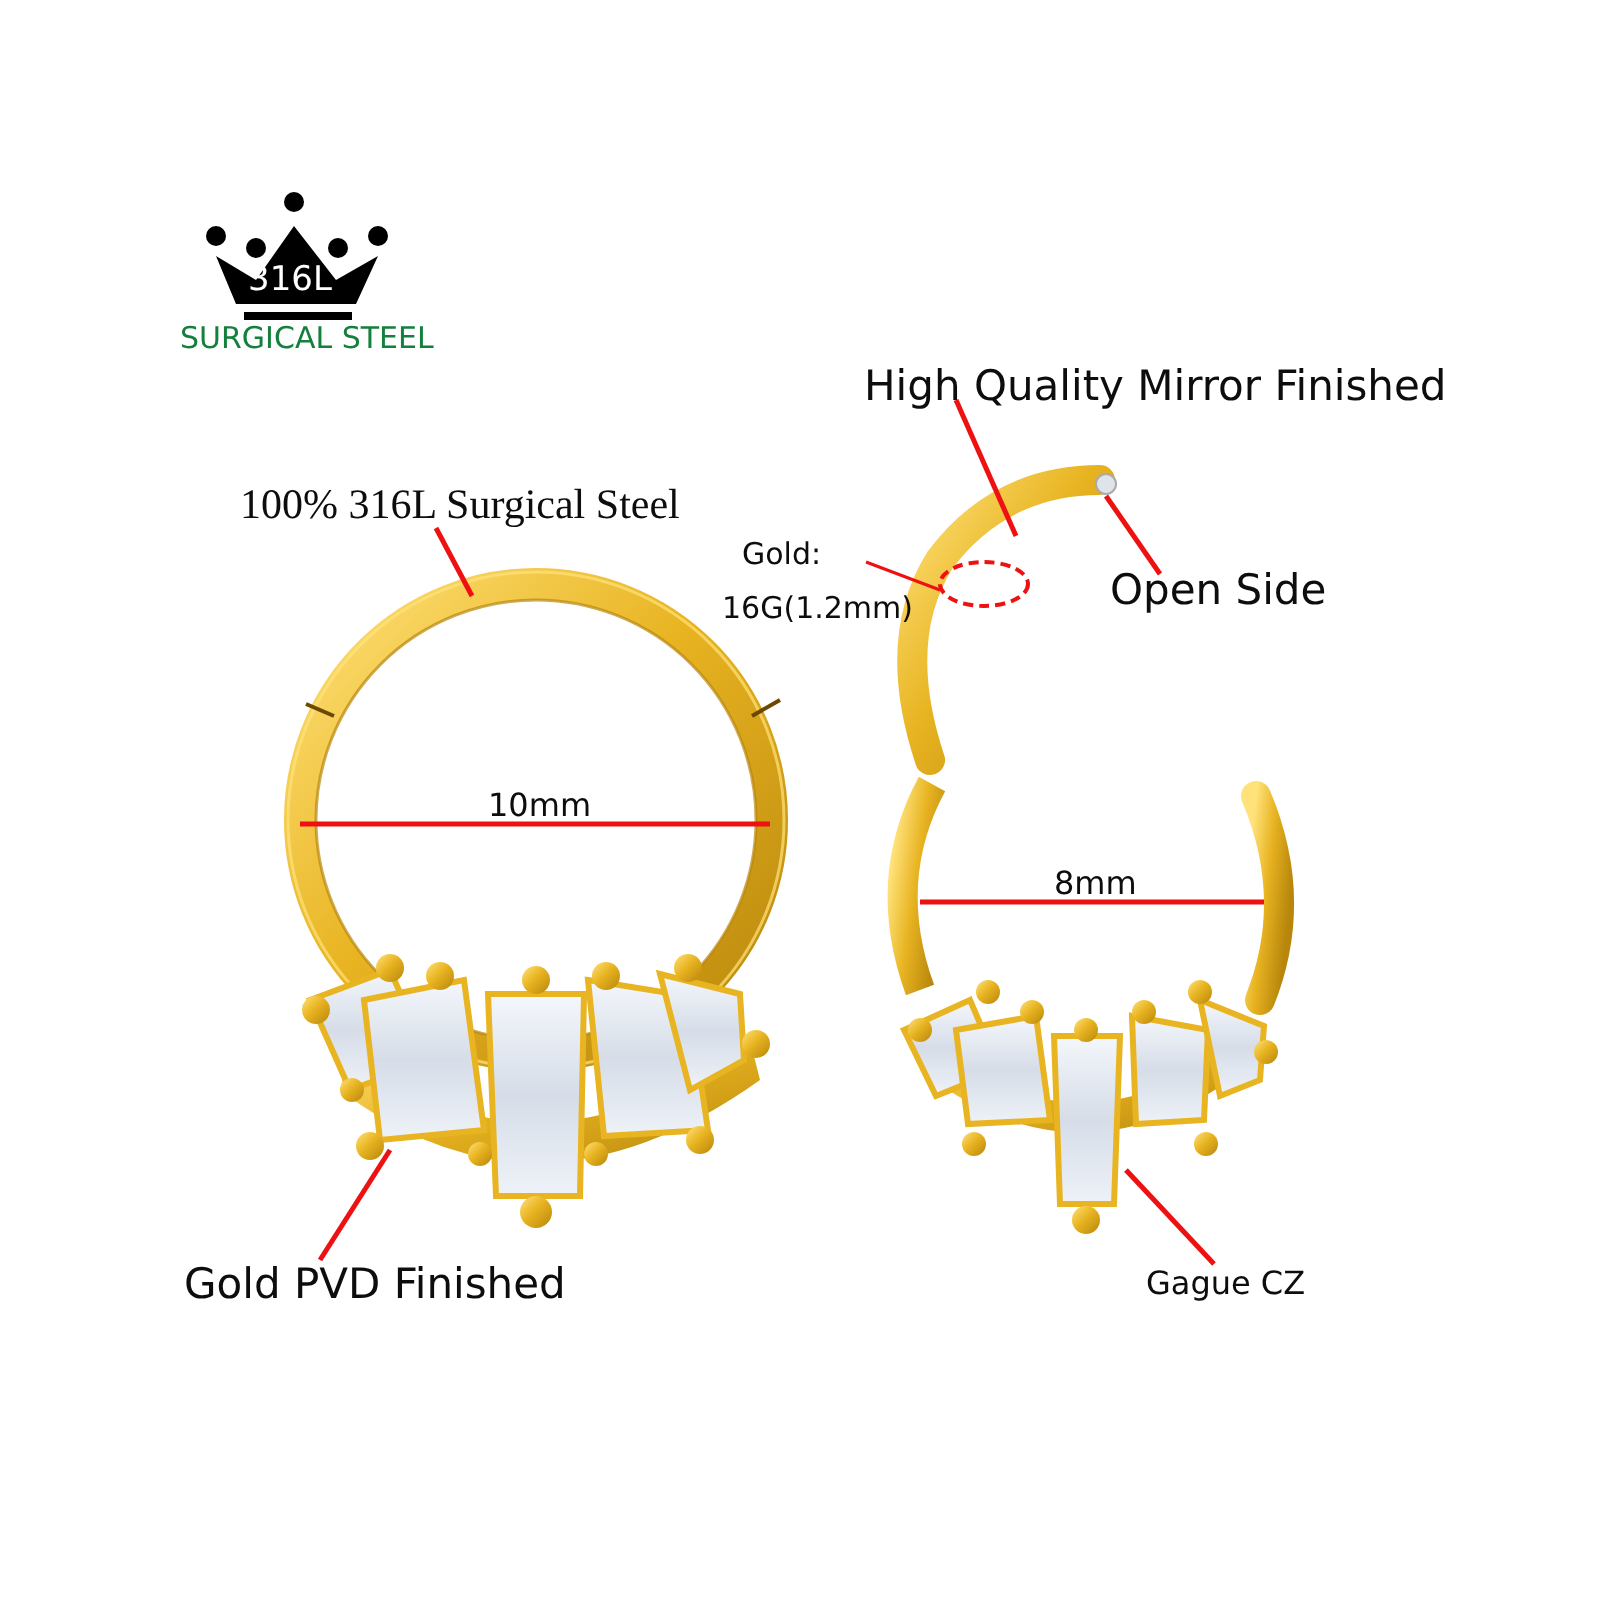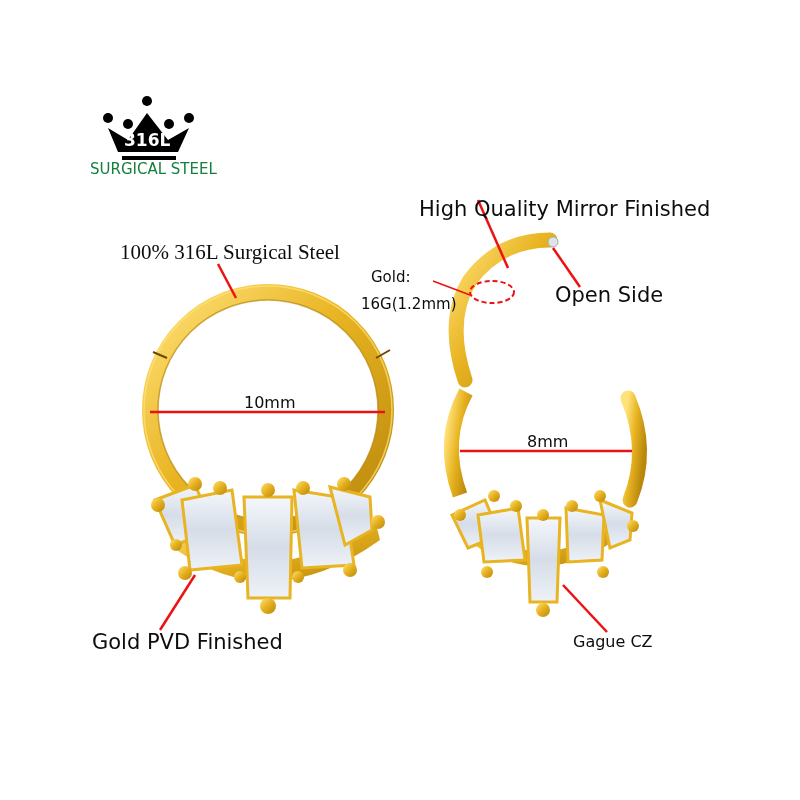--- a/index.html
+++ b/index.html
@@ -109,25 +109,25 @@
     <line x1="160" y1="630" x2="195" y2="575"></line>
     <line x1="478" y1="200" x2="508" y2="268"></line>
     <line x1="553" y1="248" x2="580" y2="287"></line>
     <line x1="433" y1="281" x2="470" y2="295" stroke-width="1.5"></line>
     <ellipse cx="492" cy="292" rx="22" ry="11" stroke-dasharray="5,3" stroke-width="2"></ellipse>
     <line x1="460" y1="451" x2="632" y2="451"></line>
     <line x1="563" y1="585" x2="607" y2="632"></line>
   </g>
 </svg>
 
-<div class="logo-text" style="left:124px;top:130px;font-size:17px;font-weight:bold;color:#fff;">316L</div>
+<div class="logo-text" style="left:124px;top:130px;font-size:17px;font-weight:normal;color:#fff;">316L</div>
 <div class="logo-text" style="left:90px;top:160px;font-size:15px;color:#15803d;">SURGICAL STEEL</div>
 
 <div class="label lg" style="left:120px;top:240px;font-family:Liberation Serif, serif;">100% 316L Surgical Steel</div>
 <div class="label md" style="left:244px;top:393px;">10mm</div>
 <div class="label lg" style="left:92px;top:630px;">Gold PVD Finished</div>
 
-<div class="label lg" style="left:419px;top:181px;margin-top:16px;">High Quality Mirror Finished</div>
+<div class="label lg" style="left:432px;top:181px;">High Quality Mirror Finished</div>
 <div class="label sm" style="left:371px;top:268px;">Gold:</div>
 <div class="label sm" style="left:361px;top:295px;">16G(1.2mm)</div>
 <div class="label lg" style="left:555px;top:283px;">Open Side</div>
 <div class="label md" style="left:527px;top:432px;">8mm</div>
 <div class="label md" style="left:573px;top:632px;">Gague CZ</div>
 
 </body></html>

